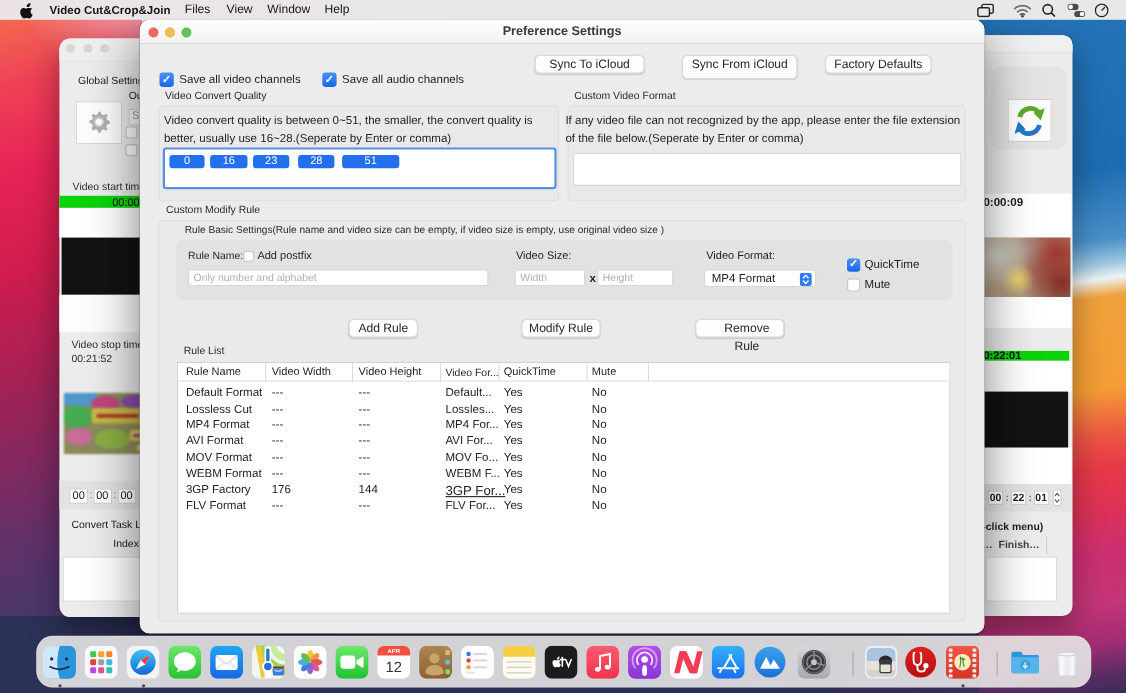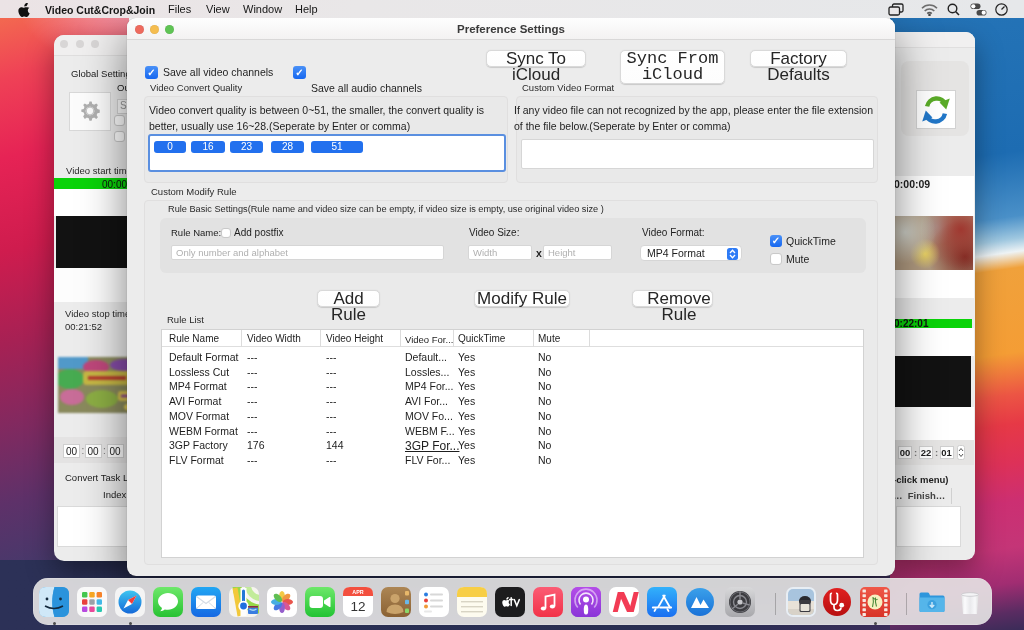--- a/index.html
+++ b/index.html
@@ -23,21 +23,21 @@
   .win { background:#ececec; }
   .tl { width:9px; height:9px; border-radius:50%; position:absolute; }
 
   
   #dlg { left:127px; top:18px; width:768px; height:558px; border-radius:9px;
     background:#ececec; box-shadow:0 18px 45px rgba(0,0,0,0.5), 0 0 1px rgba(0,0,0,0.35); }
   #dlgTitle { left:0; top:0; width:100%; height:22px; border-radius:9px 9px 0 0;
     background:linear-gradient(#fefefe,#f3f2f2); border-bottom:1px solid #d9d8d8; }
   #dlgTitle .t { width:100%; text-align:center; font-size:11.5px; font-weight:bold; color:#3a3a3a; margin-top:5px; }
   .btn { position:absolute; background:linear-gradient(#ffffff,#fdfdfd); border:1px solid #d9d9d9; border-radius:5px;
-    box-shadow:0 0.5px 1px rgba(0,0,0,0.15); font-size:17px; color:#262626; text-align:center; }
+    box-shadow:0 0.5px 1px rgba(0,0,0,0.15); font-size:11px; color:#262626; text-align:center; }
   .cb { position:absolute; width:13px; height:13px; border-radius:3px; }
   .cb.on { background:linear-gradient(#4a91f7,#1667f0); color:#fff; font-size:10px; font-weight:bold; text-align:center; line-height:13px; }
   .cb.off { background:#fff; border:1px solid #c9c9c9; box-shadow:inset 0 0 1px rgba(0,0,0,0.1); }
   .lbl { position:absolute; font-size:10.5px; color:#1e1e1e; white-space:nowrap; }
   .small { font-size:9.5px; color:#2a2a2a; }
   .grp { position:absolute; background:#e9e9e9; border:1px solid #e0dfdf; border-radius:4px; }
   .field { position:absolute; background:#fff; border:1px solid #d6d6d6; border-radius:2px; font-size:10.5px; color:#b0b0b0; }
   .tag { position:absolute; top:4.5px; height:12px; background:#2270ee; border-radius:3px; color:#fff;
     font-size:10px; text-align:center; line-height:12px; }
 
@@ -156,27 +156,27 @@
 
   <div class="abs" id="dlg">
     <div class="abs" id="dlgTitle">
       <div class="t">Preference Settings</div>
     </div>
     <div class="tl" style="left:8px; top:7px; background:#ee6a5e; box-shadow:inset 0 0 1px rgba(0,0,0,0.2);"></div>
     <div class="tl" style="left:23px; top:7px; background:#f5bd4f; box-shadow:inset 0 0 1px rgba(0,0,0,0.2);"></div>
     <div class="tl" style="left:38px; top:7px; background:#5fc454; box-shadow:inset 0 0 1px rgba(0,0,0,0.2);"></div>
 
     <div class="btn" style="left:359px; top:32px; width:100px; height:17px; line-height:16px;">Sync To iCloud</div>
-    <div class="btn" style="left:493px; top:32px; width:105px; height:34px; line-height:16px;font-family:Liberation Mono, monospace;">Sync From iCloud</div>
+    <div class="btn" style="left:493px; top:32px; width:105px; height:22px; line-height:16px;">Sync From iCloud</div>
     <div class="btn" style="left:623px; top:32px; width:97px; height:17px; line-height:16px;">Factory Defaults</div>
 
     <div class="cb on" style="left:18px; top:48px;">✓</div>
     <div class="lbl" style="left:36px; top:48px;">Save all video channels</div>
     <div class="cb on" style="left:166px; top:48px;">✓</div>
-    <div class="lbl" style="left:184px; top:48px;margin-top:16px;">Save all audio channels</div>
+    <div class="lbl" style="left:184px; top:48px;">Save all audio channels</div>
 
     <div class="lbl small" style="left:23px; top:64px;">Video Convert Quality</div>
     <div class="grp" style="left:17px; top:78px; width:364px; height:87px;"></div>
     <div class="lbl" style="left:22px; top:84px; line-height:16px;">Video convert quality is between 0~51, the smaller, the convert quality is<br>better, usually use 16~28.(Seperate by Enter or comma)</div>
     <div style="position:absolute; left:21px; top:116px; width:358px; height:38px; background:#fff; border:2px solid #5a8fe0; border-radius:3px;">
       <div class="tag" style="left:4px; width:32px;">0</div>
       <div class="tag" style="left:41px; width:34px;">16</div>
       <div class="tag" style="left:80px; width:33px;">23</div>
       <div class="tag" style="left:121px; width:33px;">28</div>
       <div class="tag" style="left:161px; width:52px;">51</div>
@@ -207,21 +207,21 @@
         <path d="M3 5 L5.5 2.3 L8 5" fill="none" stroke="#fff" stroke-width="1.3"></path>
         <path d="M3 7 L5.5 9.7 L8 7" fill="none" stroke="#fff" stroke-width="1.3"></path>
       </svg>
     </div>
     <div class="cb on" style="left:643px; top:217px; width:12px; height:12px; line-height:12px;">✓</div>
     <div class="lbl" style="left:659px; top:217px;">QuickTime</div>
     <div class="cb off" style="left:643px; top:235px; width:12px; height:12px;"></div>
     <div class="lbl" style="left:659px; top:235px;">Mute</div>
 
     <div class="btn" style="left:190px; top:272px; width:63px; height:17px; line-height:16px;">Add Rule</div>
-    <div class="btn" style="left:347px; top:272px; width:96px; height:17px; line-height:16px;">Modify Rule</div>
+    <div class="btn" style="left:347px; top:272px; width:72px; height:17px; line-height:16px;">Modify Rule</div>
     <div class="btn" style="left:505px; top:272px; width:81px; height:17px; line-height:16px;padding-left:13px;">Remove Rule</div>
 
     <div class="lbl small" style="left:40px; top:296px;">Rule List</div>
     <div id="tbl">
       <div class="hdr"></div>
       <div class="vl" style="left:79px;"></div>
       <div class="vl" style="left:158px;"></div>
       <div class="vl" style="left:238px;"></div>
       <div class="vl" style="left:291px;"></div>
       <div class="vl" style="left:371px;"></div>

